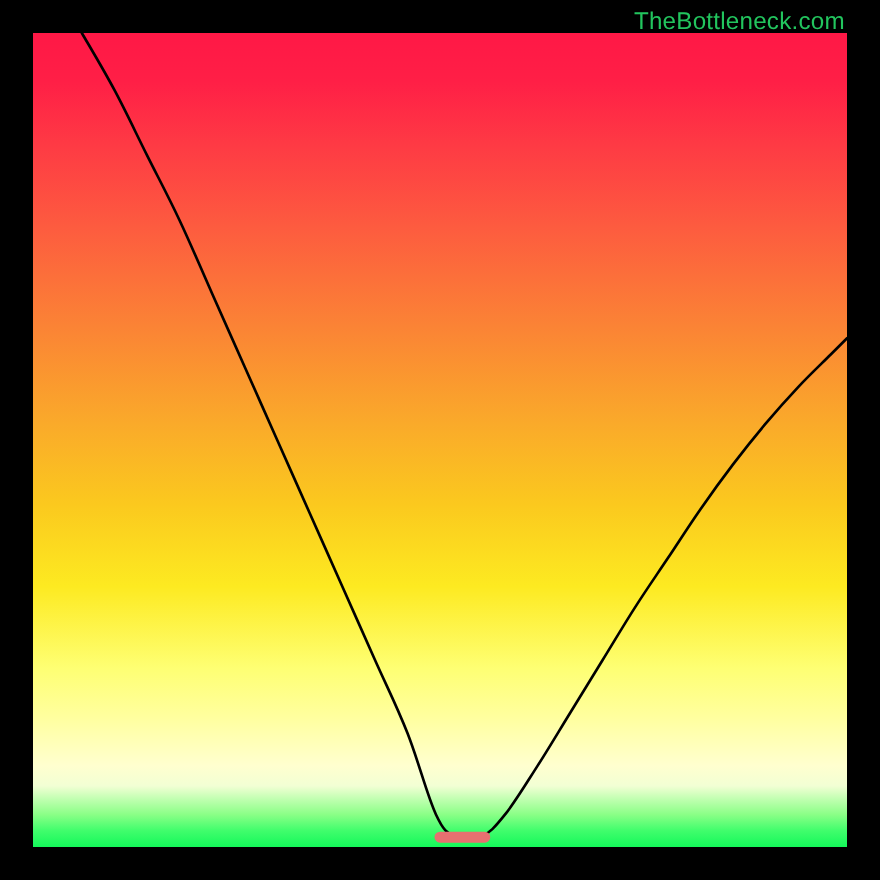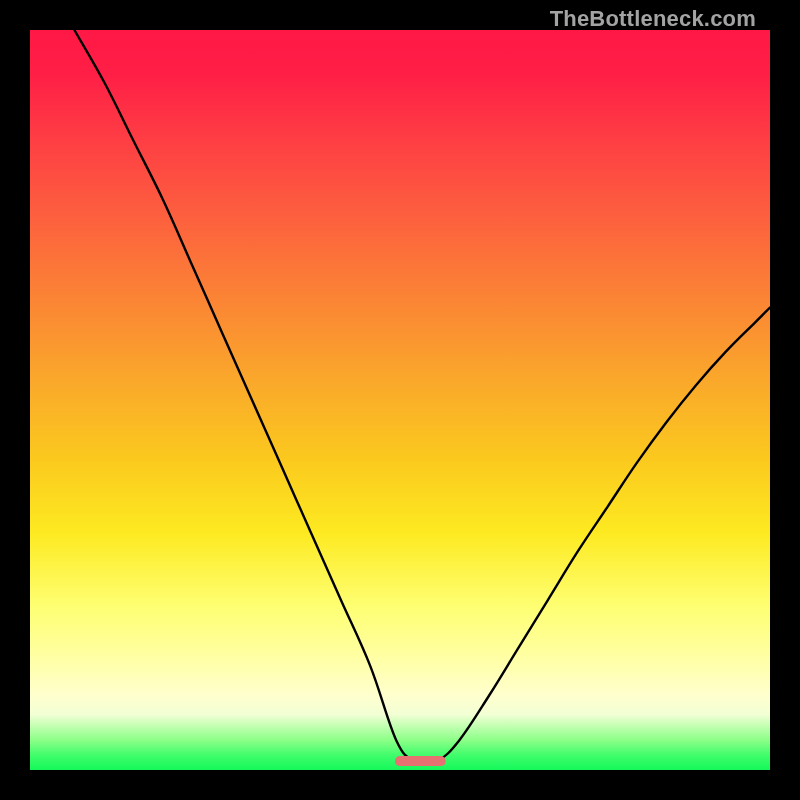--- a/index.html
+++ b/index.html
@@ -42,24 +42,24 @@
         #f2ffd4 92.5%,
         #c4ffb3 94%,
         #8bff87 96%,
         #40fd6c 98%,
         #14f85a 100%
       );
   }
   .watermark {
     position: absolute;
     top: 6px;
-    right: 44px;
-    color: #a3a3a3;
+    right: 32px;
+    color: #22c55e;
     font-size: 22px;
-    font-weight: 700;
+    font-weight: 400;
     letter-spacing: 0.2px;
   }
   svg.curve {
     position: absolute;
     top: 0;
     left: 0;
     width: 740px;
     height: 740px;
     overflow: visible;
   }

